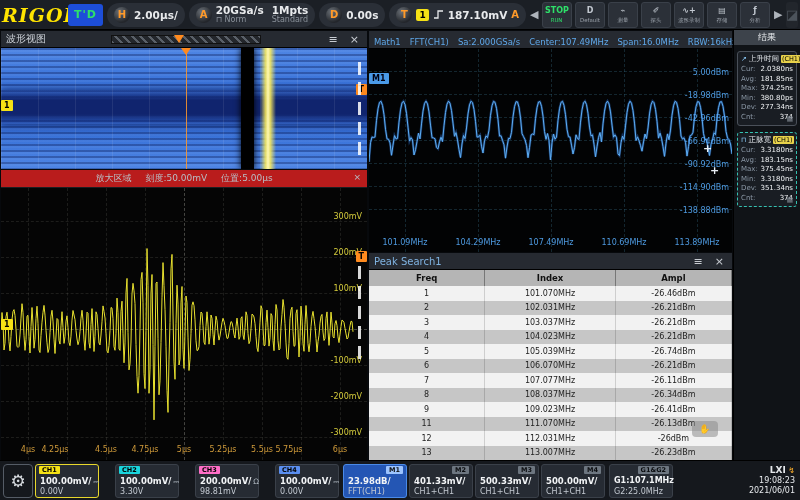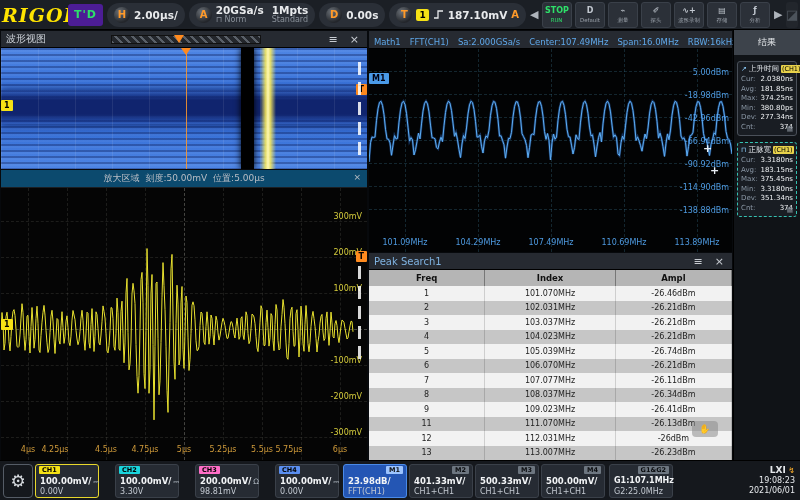--- a/index.html
+++ b/index.html
@@ -6,21 +6,21 @@
   *{box-sizing:border-box;font-family:"DejaVu Sans",sans-serif;}
   #scope{position:relative;width:800px;height:500px;background:#14171c;overflow:hidden;}
 
   
   #toolbar{position:absolute;left:0;top:0;width:800px;height:30px;background:#1b1f25;
     display:flex;align-items:center;gap:4px;padding:0 2px;border-bottom:1px solid #000;}
   #logo{font-family:"DejaVu Serif",serif;font-weight:bold;font-style:italic;
     color:#ffe400;font-size:19px;letter-spacing:1px;width:62px;text-align:center;}
   .chip{background:#2a2f37;border-radius:12px;height:24px;display:flex;align-items:center;
     gap:4px;padding:0 7px;color:#e8eaec;font-size:9px;white-space:nowrap;}
-  #trig-status{background:#4c1d95;border-radius:3px;color:#2ee06a;font-weight:bold;
+  #trig-status{background:#1d4ed8;border-radius:3px;color:#2ee06a;font-weight:bold;
     font-size:11px;height:22px;display:flex;align-items:center;padding:0 6px;letter-spacing:1px;}
   .chip .knob{width:16px;height:16px;border-radius:50%;background:radial-gradient(circle at 35% 30%,#6a7077,#23262b 70%);
     color:#ff9a2a;font-weight:bold;font-size:10px;display:flex;align-items:center;justify-content:center;flex:none;}
   .chip .big{font-size:10.5px;font-weight:bold;}
   .acq-grid{display:grid;grid-template-columns:auto auto;column-gap:8px;row-gap:0;line-height:10px;}
   .acq-grid .dim{color:#8b929b;font-size:8px;}
   .src-badge{background:#f5e115;color:#000;font-weight:bold;font-size:9px;border-radius:2px;
     padding:0 3px;height:12px;line-height:12px;}
   .t-mode{color:#ff9a2a;font-weight:bold;font-size:10px;}
   .nav-arrow{color:#aeb4bb;font-size:11px;width:8px;text-align:center;cursor:pointer;}
@@ -65,22 +65,22 @@
   .edge-tag{position:absolute;font-size:8px;font-weight:bold;color:#000;padding:0 3px;
     height:11px;line-height:11px;border-radius:1px;z-index:5;}
   .tag-yellow{background:#f5e115;}
   .tag-orange{background:#ff8a1e;}
   .tag-blue{background:#4a9ae8;color:#001;}
   .scroll-dashes{position:absolute;right:6px;width:3px;z-index:6;display:flex;flex-direction:column;gap:7px;}
   .scroll-dashes i{display:block;width:3px;height:13px;background:rgba(255,255,255,.85);}
 
   
   #zoom-panel{left:0;top:169px;width:368px;height:291px;background:#050505;}
-  #zoom-title{height:18px;background:#0c4a6e;border-bottom:1px solid #1c1e22;display:flex;
-    align-items:center;justify-content:center;gap:6px;position:relative;}
+  #zoom-title{height:18px;background:#b91c1c;border-bottom:1px solid #1c1e22;display:flex;
+    align-items:center;justify-content:center;gap:14px;position:relative;}
   #zoom-title span{color:#b9bec5;font-size:9px;}
   #zoom-title .icon-btn{position:absolute;right:3px;top:2px;}
   #zoom-plot{position:relative;width:100%;height:272px;overflow:hidden;background:#050505;}
   .zoom-ylab{position:absolute;right:5px;color:#d6cd3c;font-size:8px;}
   .zoom-xlab{position:absolute;bottom:6px;color:#cf9a3a;font-size:8px;transform:translateX(-50%);}
   .gridline{position:absolute;background:transparent;}
   .gl-h{left:0;right:0;height:0;border-top:1px dashed rgba(120,120,110,.22);}
   .gl-v{top:0;bottom:0;width:0;border-left:1px dashed rgba(120,120,110,.22);}
   .gl-center{border-color:rgba(170,170,160,.38);}
 
@@ -106,21 +106,21 @@
   .pk-row div{font-size:8px;color:#222;display:flex;align-items:center;justify-content:center;
     border-right:1px solid rgba(0,0,0,.15);}
   .pk-row:nth-child(odd){background:#f2f2f2;}
   .pk-row:nth-child(even){background:#c6c6c6;}
   #touch-hint{position:absolute;right:14px;bottom:22px;width:26px;height:16px;border-radius:4px;
     background:rgba(140,140,140,.55);color:#efefef;font-size:9px;display:flex;align-items:center;
     justify-content:center;z-index:5;}
 
   
   #sidebar{position:absolute;left:733px;top:30px;width:67px;height:430px;background:#101317;border-left:1px solid #000;}
-  #sb-title{height:25px;background:#3d434b;color:#e6e9ec;font-size:9px;display:flex;
+  #sb-title{height:15px;background:#3d434b;color:#e6e9ec;font-size:9px;display:flex;
     align-items:center;justify-content:center;}
   .sb-card{margin:6px 3px 0 3px;background:#191d23;border:1px solid #4a5059;border-radius:3px;
     padding:2px 3px 3px 3px;position:relative;}
   .sb-card.selected{border:1px dashed #35c0b0;}
   .sb-card .hd{display:flex;align-items:center;gap:2px;margin-bottom:1px;}
   .sb-card .hd .mico{color:#8fd0ff;font-size:7px;}
   .sb-card .hd .ttl{color:#e8ecf0;font-size:7.5px;white-space:nowrap;}
   .sb-card .hd .chan{background:#e8d24a;color:#000;font-size:6.5px;border-radius:1px;padding:0 1px;}
   .sb-row{display:flex;justify-content:space-between;line-height:9.5px;}
   .sb-row .k{color:#8a97a5;font-size:7px;}

